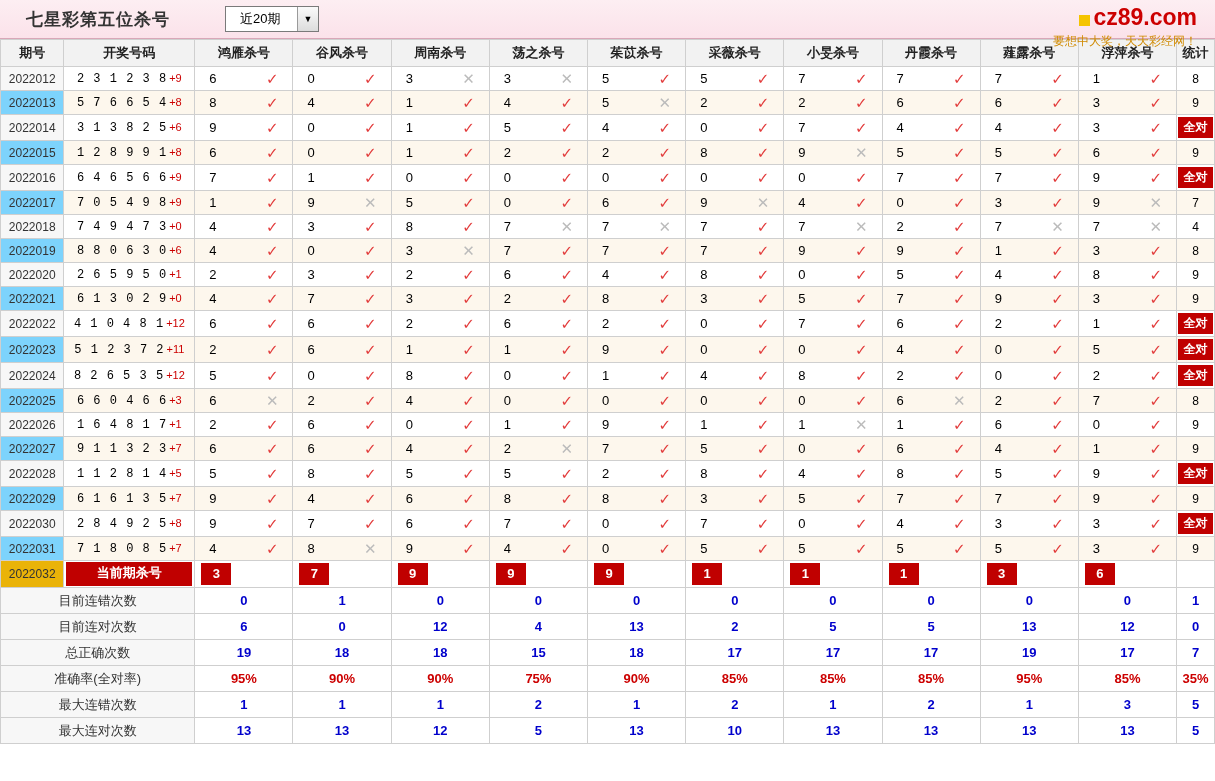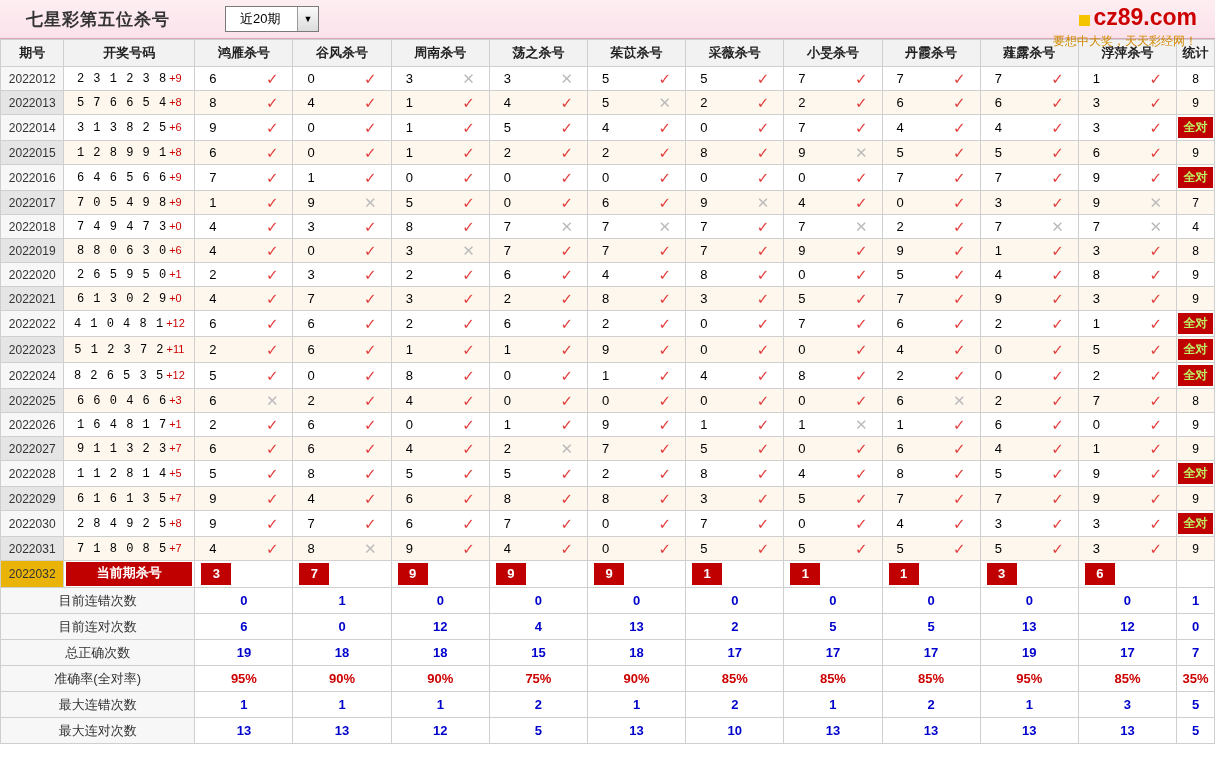--- a/index.html
+++ b/index.html
@@ -75,38 +75,38 @@
     height:26px;
     color:#222;
   }
   .col-qh{width:62px;}
   .col-code{width:128px;}
   .col-k{width:96px;}
   .col-tj{width:37px;}
   .row-odd td{background:#ffffff;}
   .row-even td{background:#fdf7ed;}
   td.qh{background:#f7f7f7;font-size:12px;color:#333;}
-  .row-even td.qh{background:#e5e5e5;}
+  .row-even td.qh{background:#7dd3fc;}
   .code{
     font-family:"Liberation Mono","DejaVu Sans Mono",monospace;
     font-size:12px;letter-spacing:1px;
   }
   .plus{color:#cc0000;font-size:11px;margin-left:2px;}
   .kcell{
     display:flex;align-items:center;justify-content:space-between;
     padding:0 14px 0 14px;
     height:23px;
   }
   .kno{font-size:13px;}
   .mk{font-size:14px;line-height:1;}
   .mk.ok{color:#e23b3b;font-weight:bold;font-size:15px;}
   .mk.no{color:#bbb;font-weight:bold;font-size:15px;}
   .tj{font-size:12px;}
   .allright{
-    background:#c00000;color:#bef264;font-weight:bold;
+    background:#c00000;color:#ffffff;font-weight:bold;
     font-size:12px;display:block;height:21px;line-height:21px;
   }
   td.allcell{padding:1px;}
   
   .cur td{background:#fff;height:26px;}
   .cur .qh{background:#eab308;text-align:center;}
   .curlabel{
     background:#c00000;color:#fff;font-weight:bold;font-size:13px;
     height:24px;line-height:22px;display:block;
     margin:0 2px;

